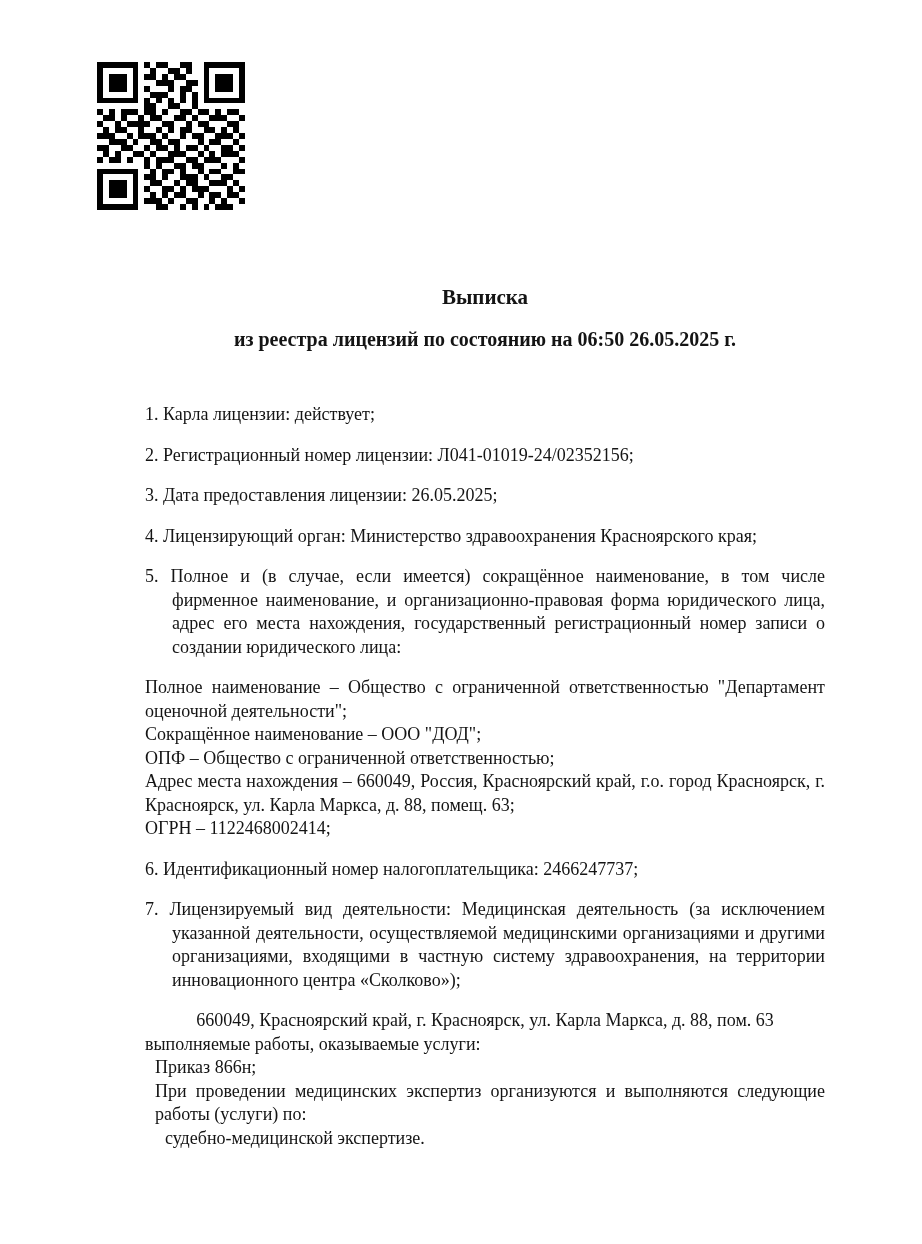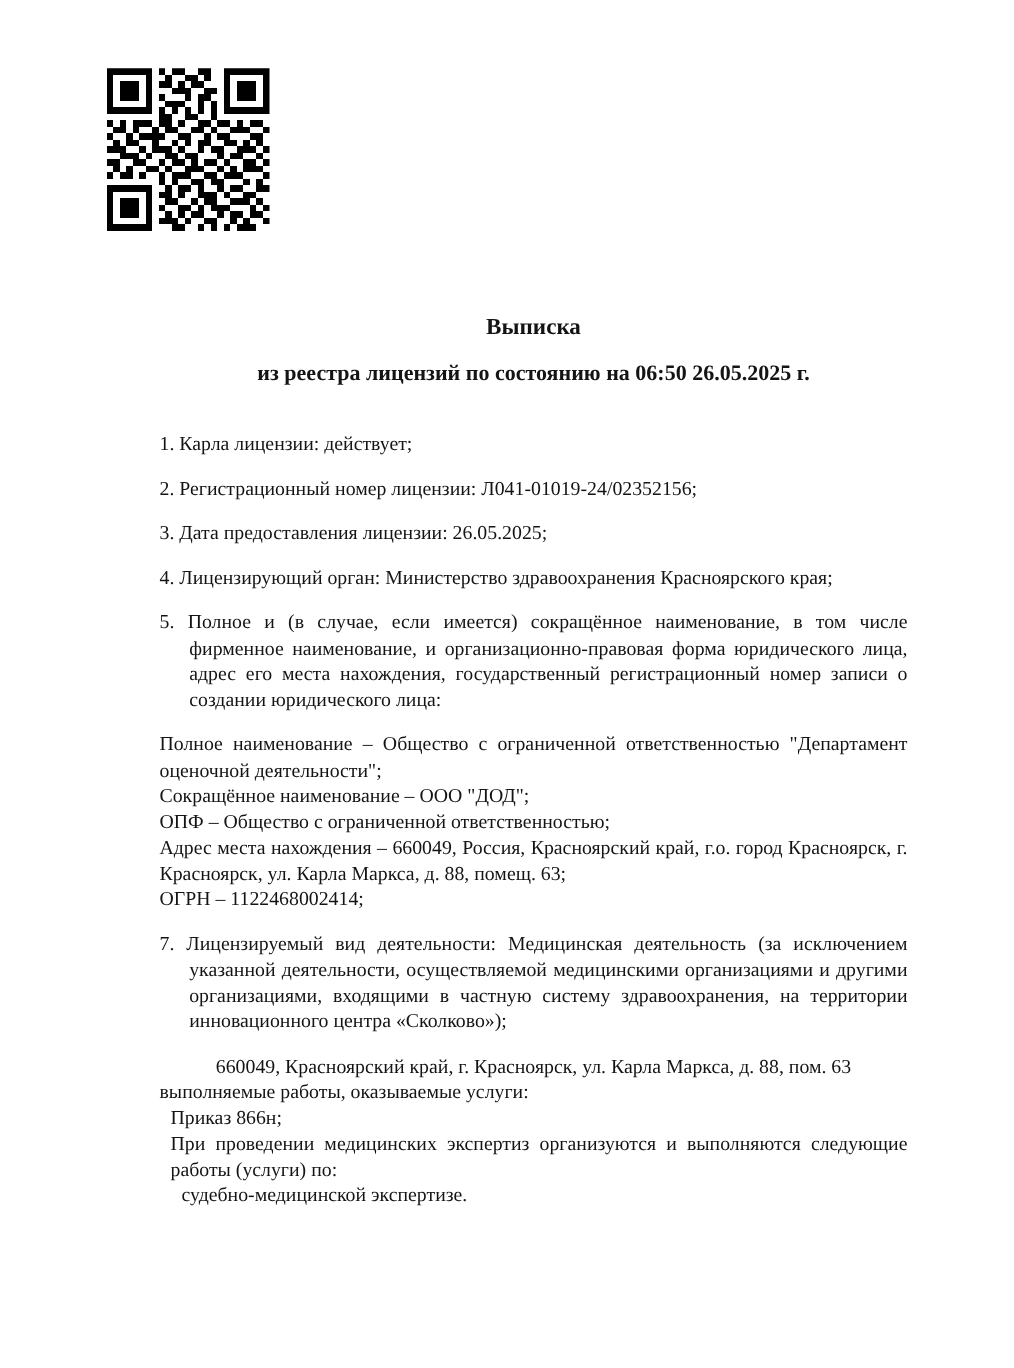--- a/index.html
+++ b/index.html
@@ -35,21 +35,21 @@
     font-weight: bold;
     text-align: center;
     line-height: 24px;
     margin: 0 0 18px 0;
   }
   .doc-subtitle {
     font-size: 20px;
     font-weight: bold;
     text-align: center;
     line-height: 24px;
-    margin: 0 0 41px 0;
+    margin: 0 0 52px 0;
   }
   .item {
     font-size: 18px;
     line-height: 23.5px;
     text-align: justify;
     margin: 0 0 17px 0;
     padding-left: 27px;
     text-indent: -27px;
   }
   .org-block {
@@ -427,20 +427,21 @@
     <p class="item"><span>5.</span> <span>Полное и (в случае, если имеется) сокращённое наименование, в том числе фирменное наименование, и организационно-правовая форма юридического лица, адрес его места нахождения, государственный регистрационный номер записи о создании юридического лица:</span></p>
 
     <div class="org-block">
       <div class="org-line">Полное наименование – Общество с ограниченной ответственностью "Департамент оценочной деятельности";</div>
       <div class="org-line">Сокращённое наименование – ООО "ДОД";</div>
       <div class="org-line">ОПФ – Общество с ограниченной ответственностью;</div>
       <div class="org-line">Адрес места нахождения – 660049, Россия, Красноярский край, г.о. город Красноярск, г. Красноярск, ул. Карла Маркса, д. 88, помещ. 63;</div>
       <div class="org-line">ОГРН – 1122468002414;</div>
     </div>
 
+    <p class="item"><span>6.</span> <span>Идентификационный номер налогоплательщика: 2466247737;</span></p>
 
     <p class="item"><span>7.</span> <span>Лицензируемый вид деятельности: Медицинская деятельность (за исключением указанной деятельности, осуществляемой медицинскими организациями и другими организациями, входящими в частную систему здравоохранения, на территории инновационного центра «Сколково»);</span></p>
 
 
     <div class="footer-block">
       <div class="f-line f-address">660049, Красноярский край, г. Красноярск, ул. Карла Маркса, д. 88, пом. 63</div>
       <div class="f-line f-works">выполняемые работы, оказываемые услуги:</div>
       <div class="f-line f-order">Приказ 866н;</div>
       <div class="f-line f-intro">При проведении медицинских экспертиз организуются и выполняются следующие работы (услуги) по:</div>
       <div class="f-line f-expertise">судебно-медицинской экспертизе.</div>

